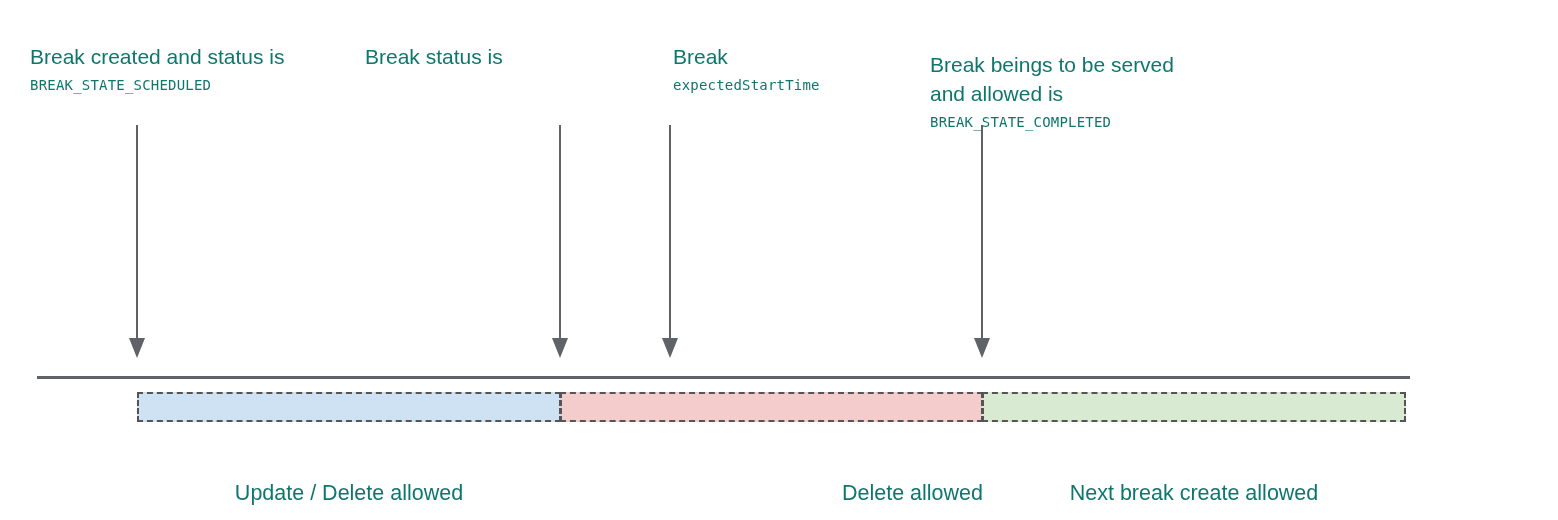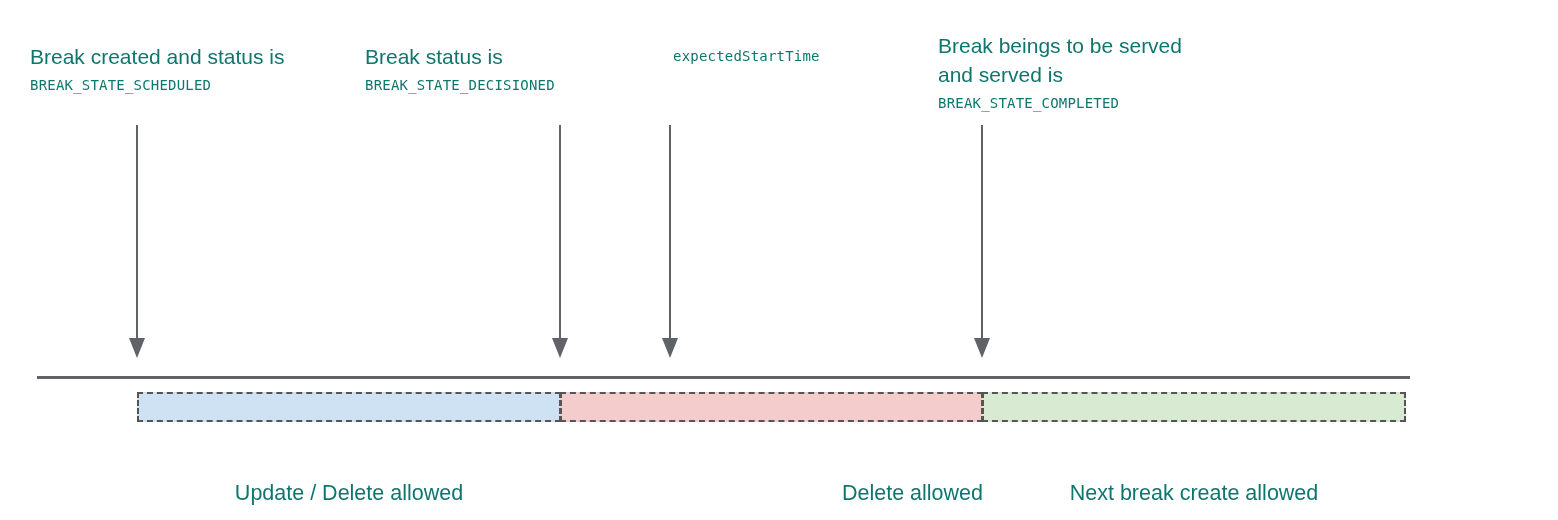--- a/index.html
+++ b/index.html
@@ -113,30 +113,30 @@
 
 <div class="canvas">
 
   <div class="annotation" style="left:30px; top:42px;">
     <div class="ann-text">Break created and status is</div>
     <div class="ann-code">BREAK_STATE_SCHEDULED</div>
   </div>
 
   <div class="annotation" style="left:353px; top:42px;margin-left:12px;">
     <div class="ann-text">Break status is</div>
-    <div class="ann-code">BREAK_STATE_DECISIONED</div>
   </div>
 
   <div class="annotation" style="left:673px; top:42px;">
+    <div class="ann-text">Break</div>
     <div class="ann-code">expectedStartTime</div>
   </div>
 
-  <div class="annotation" style="left:930px; top:31px;margin-left:8px;">
+  <div class="annotation" style="left:930px; top:50px;">
     <div class="ann-text">Break beings to be served</div>
-    <div class="ann-text">and served is</div>
+    <div class="ann-text">and allowed is</div>
     <div class="ann-code">BREAK_STATE_COMPLETED</div>
   </div>
 
   <div class="arrow-v" style="left:137px;">
     <div class="arrow-line"></div>
     <div class="arrow-head"></div>
   </div>
   <div class="arrow-v" style="left:560px;">
     <div class="arrow-line"></div>
     <div class="arrow-head"></div>

